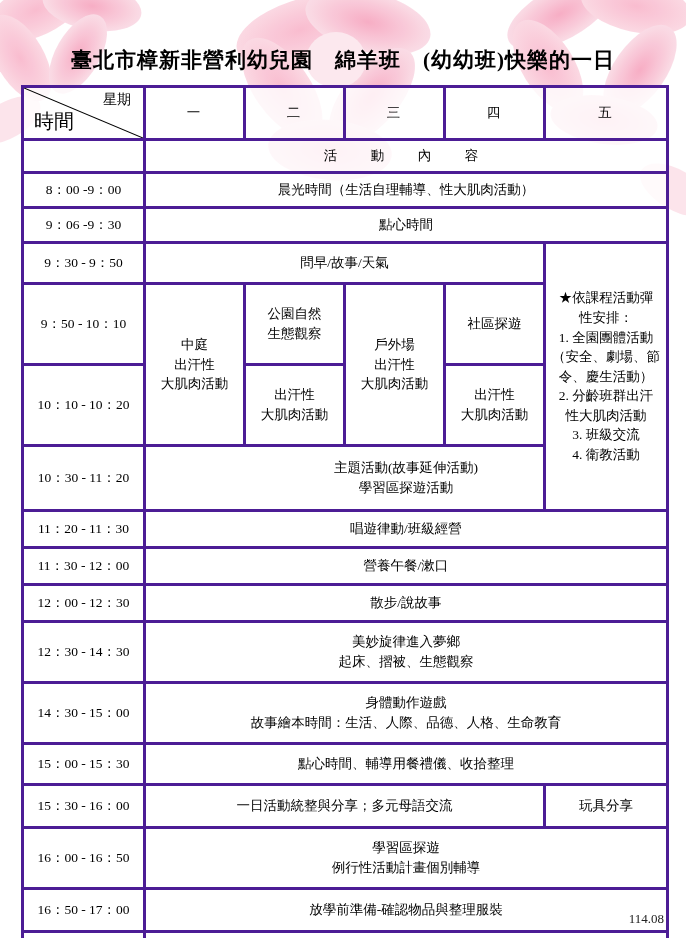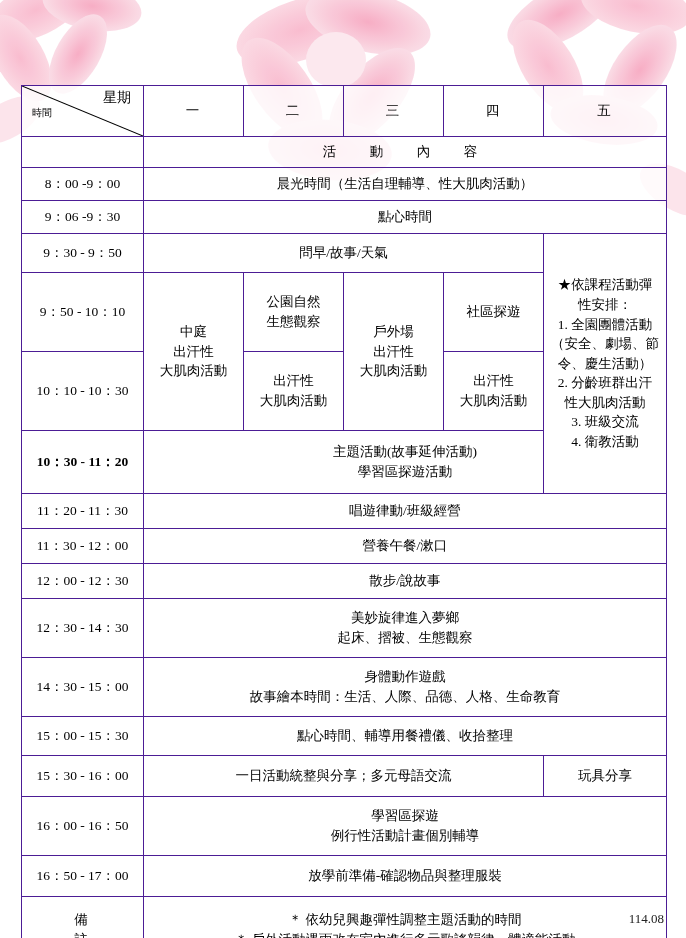--- a/index.html
+++ b/index.html
@@ -55,21 +55,21 @@
   }
 
   table.sched {
     border-collapse: collapse;
     width: 645px;
     table-layout: fixed;
     background: rgba(255,255,255,0.80);
   }
 
   table.sched td {
-    border: 1px solid #4c1d95;
+    border: 3px solid #4c1d95;
     font-size: 13.5px;
     text-align: center;
     vertical-align: middle;
     padding: 2px 3px;
     line-height: 1.45;
     color: #000;
   }
 
   td.timecol {
     width: 122px;
@@ -92,23 +92,23 @@
     width: 100%; height: 100%;
   }
   td.corner .wk {
     position: absolute;
     top: 2px;
     right: 12px;
     font-size: 14px;
   }
   td.corner .tm {
     position: absolute;
-    bottom: 16px;
+    bottom: 2px;
     left: 10px;
-    font-size: 10px;
+    font-size: 20px;
   }
 
   td.dayhdr { font-size: 16px; letter-spacing: 2px; }
 
   td.actvhdr { letter-spacing: 10px; font-size: 14.5px; }
 
   .note-cell {
     font-size: 11.5px;
     text-align: left;
     line-height: 1.55;
@@ -178,20 +178,21 @@
     <ellipse cx="640" cy="70" rx="52" ry="26" fill="url(#pg2)" transform="rotate(-55 640 70)"></ellipse>
     <ellipse cx="604" cy="120" rx="54" ry="24" fill="url(#pg1)" transform="rotate(8 604 120)"></ellipse>
   </g>
 
   <ellipse cx="676" cy="190" rx="40" ry="20" fill="#fbdde6" opacity="0.8" transform="rotate(30 676 190)"></ellipse>
   <ellipse cx="8" cy="120" rx="36" ry="18" fill="#fbdde6" opacity="0.8" transform="rotate(-30 8 120)"></ellipse>
 </svg>
 
 <div class="page">
 
+  <div class="title">臺北市樟新非營利幼兒園　綿羊班　(幼幼班)快樂的一日</div>
 
   <div class="sched-wrap">
     <table class="sched">
       <colgroup>
         <col style="width:122px">
         <col style="width:100px">
         <col style="width:100px">
         <col style="width:100px">
         <col style="width:100px">
         <col style="width:123px">
@@ -259,33 +260,33 @@
             <div>戶外場</div>
               <div>出汗性</div>
               <div>大肌肉活動</div>
           </td>
           <td class="two-line">
             <div>社區探遊</div>
           </td>
         </tr>
 
         <tr>
-          <td class="timecol" style="height:74px;">10：10 - 10：30</td>
+          <td class="timecol" style="height:74px;">10：10 - 10：20</td>
           <td class="two-line">
             <div>出汗性</div>
               <div>大肌肉活動</div>
           </td>
           <td class="two-line">
             <div>出汗性</div>
               <div>大肌肉活動</div>
           </td>
         </tr>
 
         <tr>
-          <td class="timecol" style="height:58px;font-weight:bold;">10：30 - 11：20</td>
+          <td class="timecol" style="height:58px;">10：30 - 11：20</td>
           <td colspan="5" class="two-line">
             <div>主題活動(故事延伸活動)</div>
             <div>學習區探遊活動</div>
           </td>
         </tr>
 
         <tr>
           <td class="timecol" style="height:30px;text-align:center;">11：20 - 11：30</td>
           <td colspan="5">唱遊律動/班級經營</td>
         </tr>

